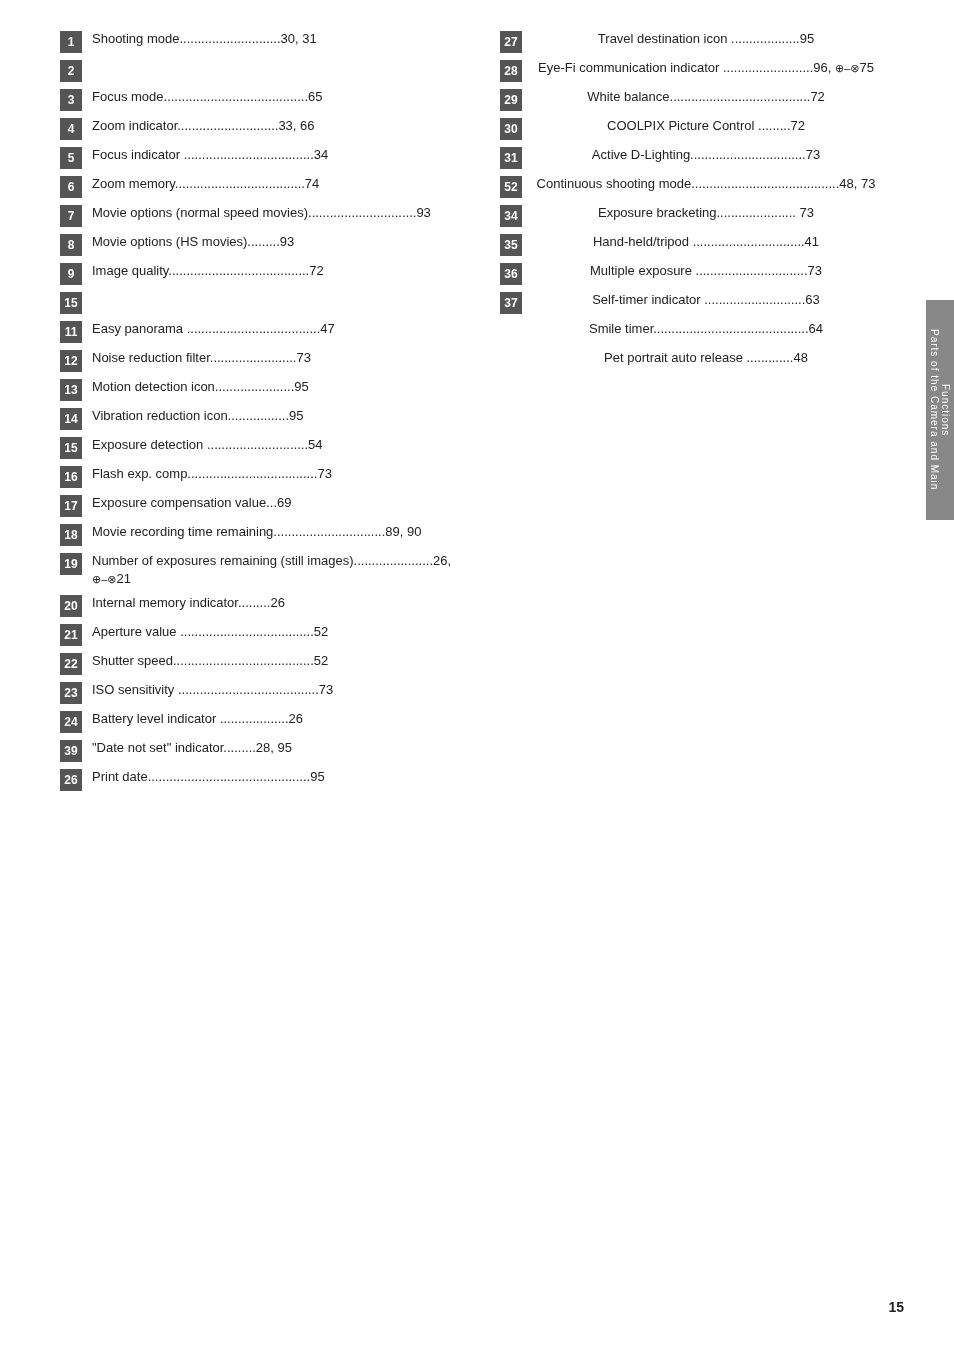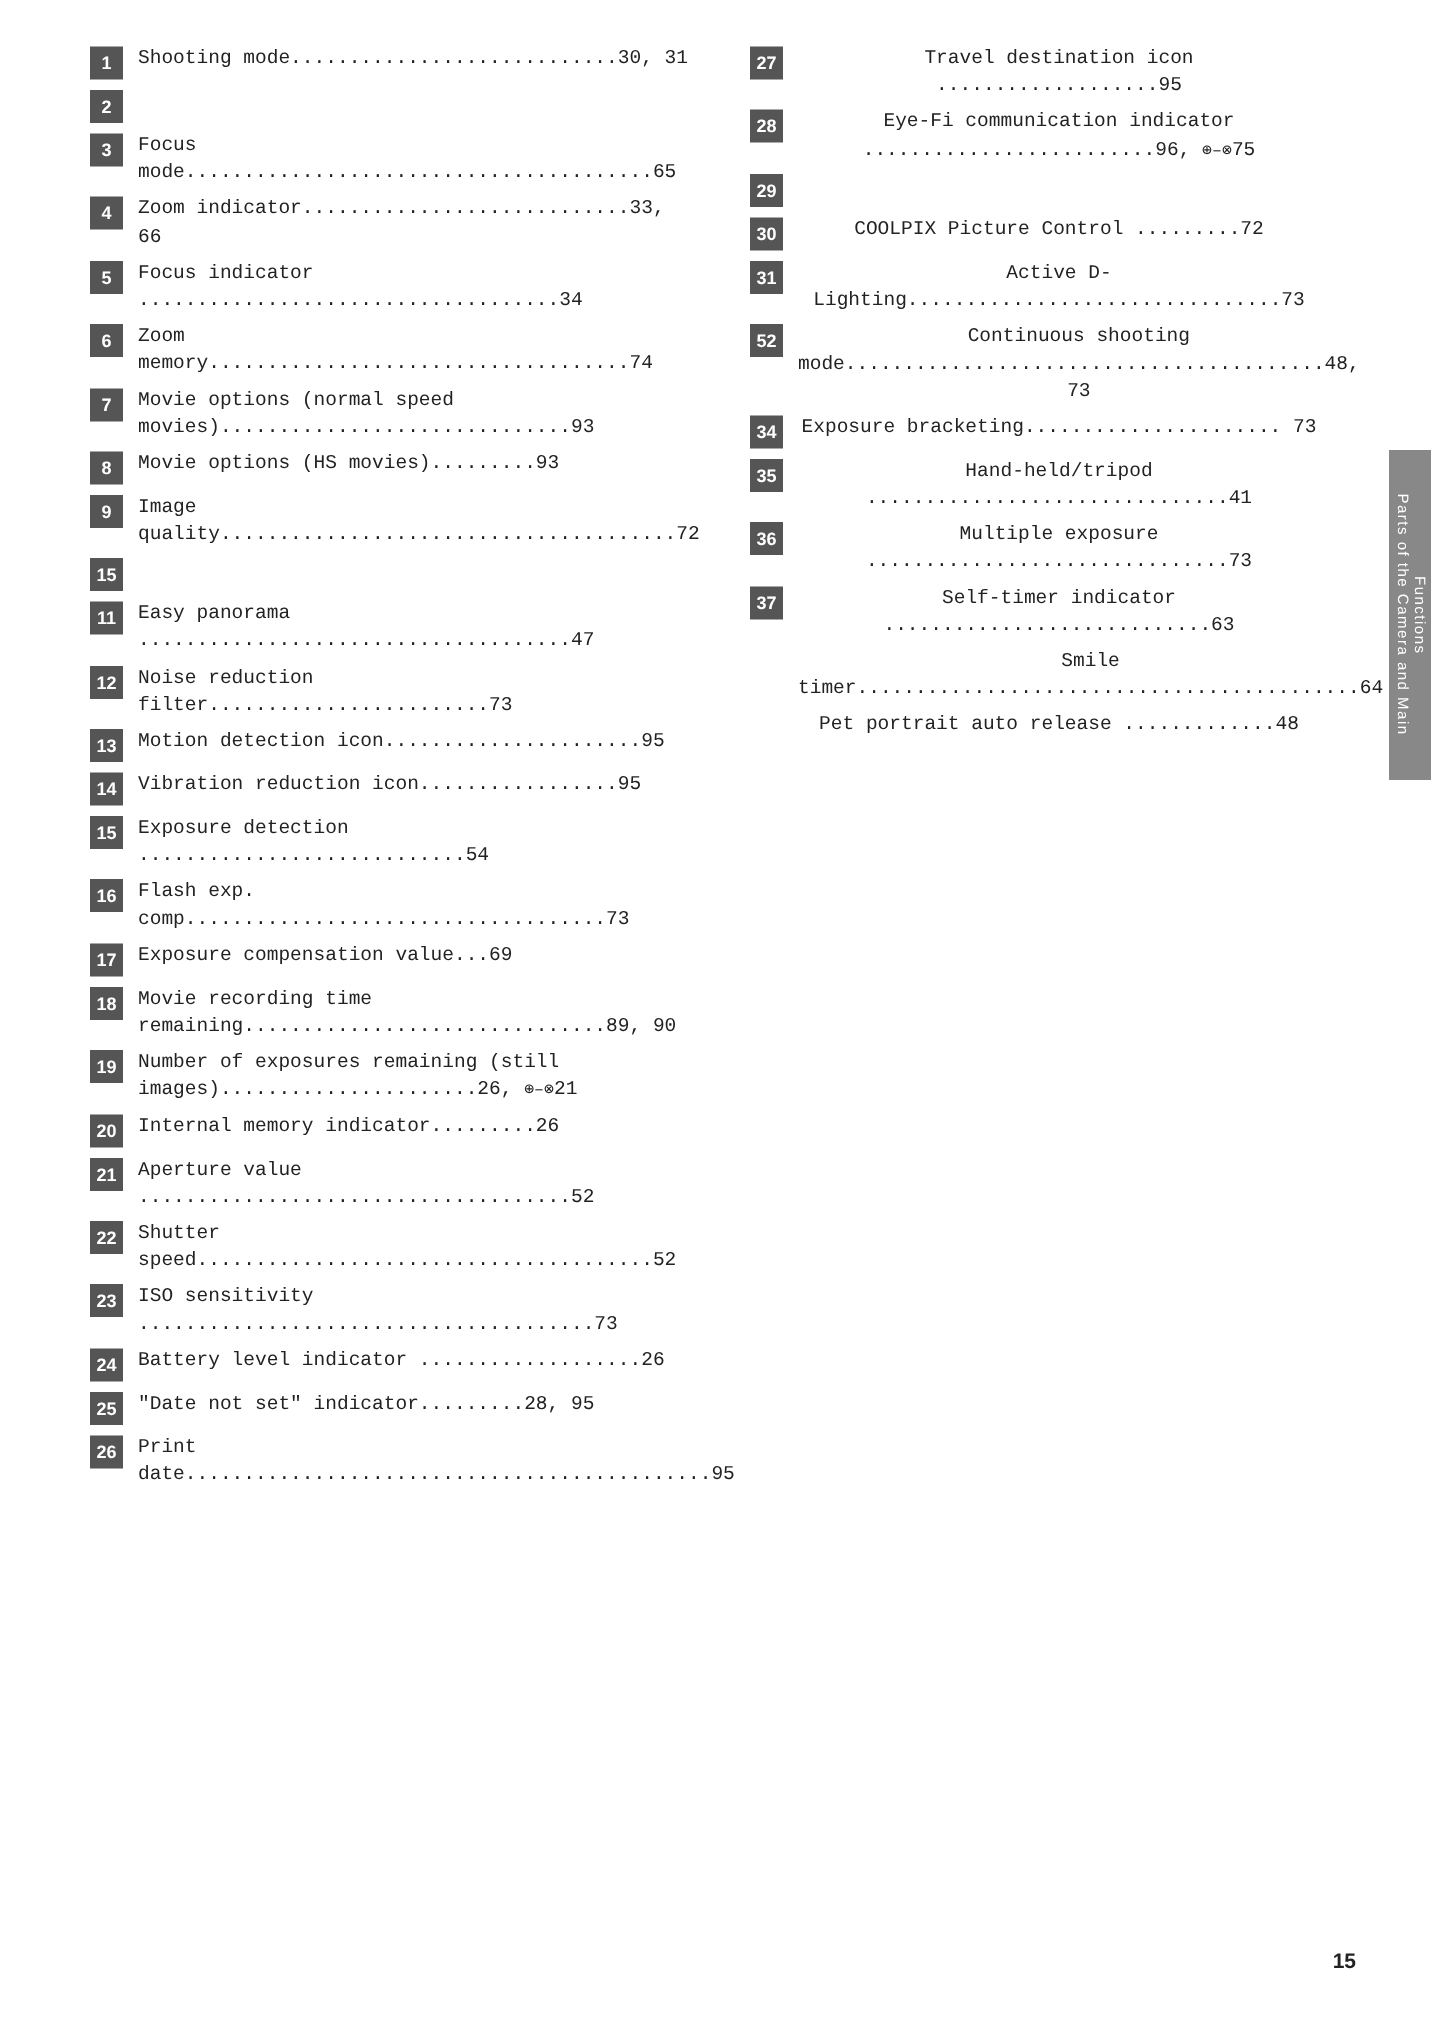--- a/index.html
+++ b/index.html
@@ -52,21 +52,20 @@
       align-items: center;
       justify-content: center;
       margin-right: 10px;
       flex-shrink: 0;
       margin-top: 1px;
     }
 
     .index-text {
       flex: 1;
       line-height: 1.4;
-      font-family: Liberation Mono, monospace;
     }
 
     .sidebar-tab {
       position: absolute;
       right: 0;
       top: 300px;
       width: 28px;
       background: #888;
       color: #fff;
       font-size: 10px;
@@ -187,39 +186,40 @@
       </div>
       <div class="index-item">
         <span class="index-num">23</span>
         <span class="index-text">ISO sensitivity .......................................73</span>
       </div>
       <div class="index-item">
         <span class="index-num">24</span>
         <span class="index-text">Battery level indicator ...................26</span>
       </div>
       <div class="index-item">
-        <span class="index-num">25</span>
+        <span class="index-num">39</span>
         <span class="index-text">"Date not set" indicator.........28, 95</span>
       </div>
       <div class="index-item">
         <span class="index-num">26</span>
         <span class="index-text">Print date.............................................95</span>
       </div>
     </div>
   <div class="right-column" id="right-col">
       <div class="index-item">
         <span class="index-num">27</span>
         <span class="index-text">Travel destination icon ...................95</span>
       </div>
       <div class="index-item">
         <span class="index-num">28</span>
         <span class="index-text">Eye-Fi communication indicator .........................96, <span class="symbol"> ⊕–⊗</span><span>75</span></span>
       </div>
       <div class="index-item">
         <span class="index-num">29</span>
+        <span class="index-text">White balance.......................................72</span>
       </div>
       <div class="index-item">
         <span class="index-num">30</span>
         <span class="index-text">COOLPIX Picture Control .........72</span>
       </div>
       <div class="index-item">
         <span class="index-num">31</span>
         <span class="index-text">Active D-Lighting................................73</span>
       </div>
       <div class="index-item">

